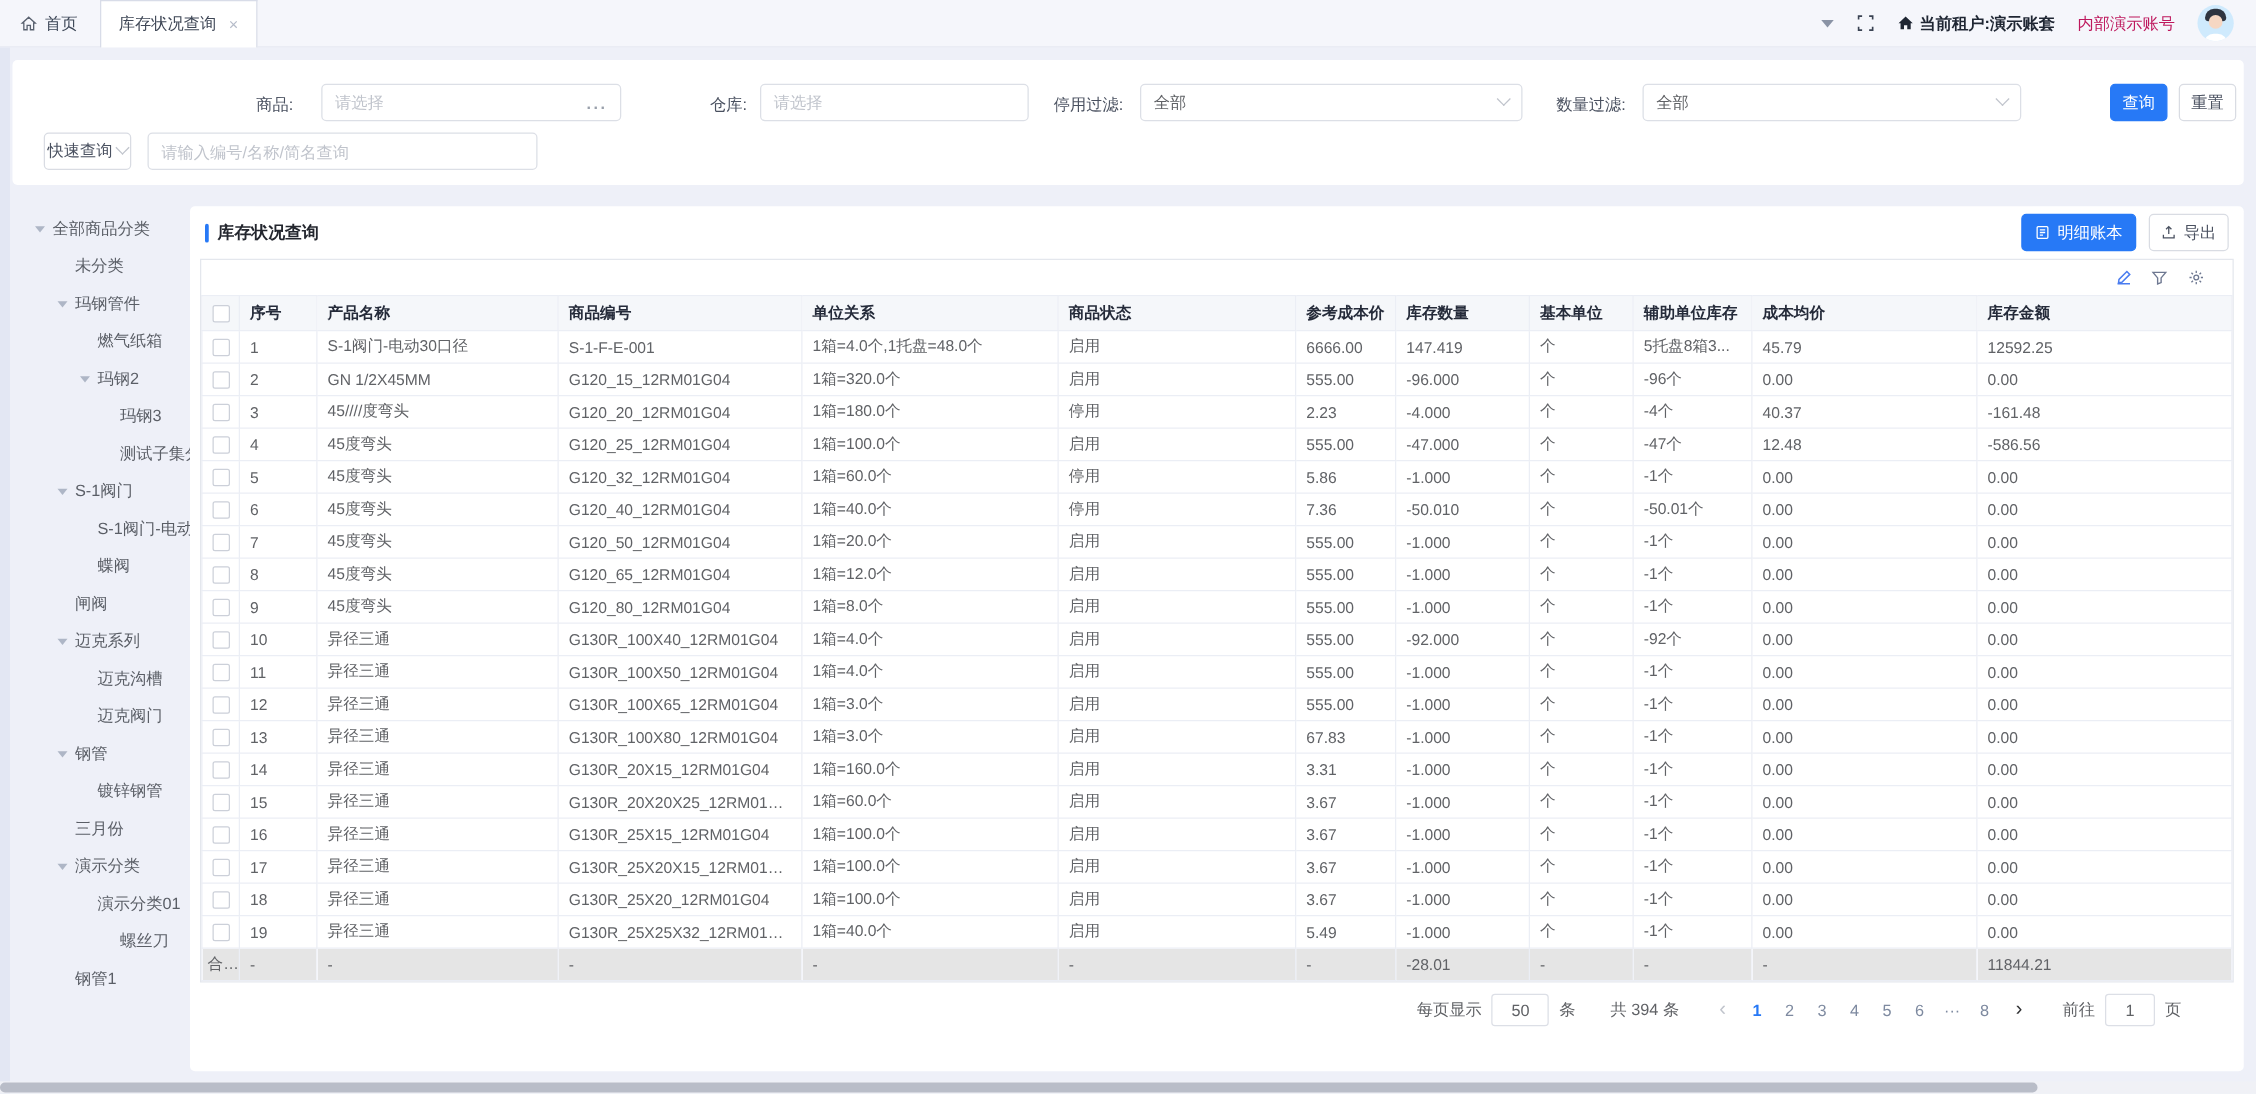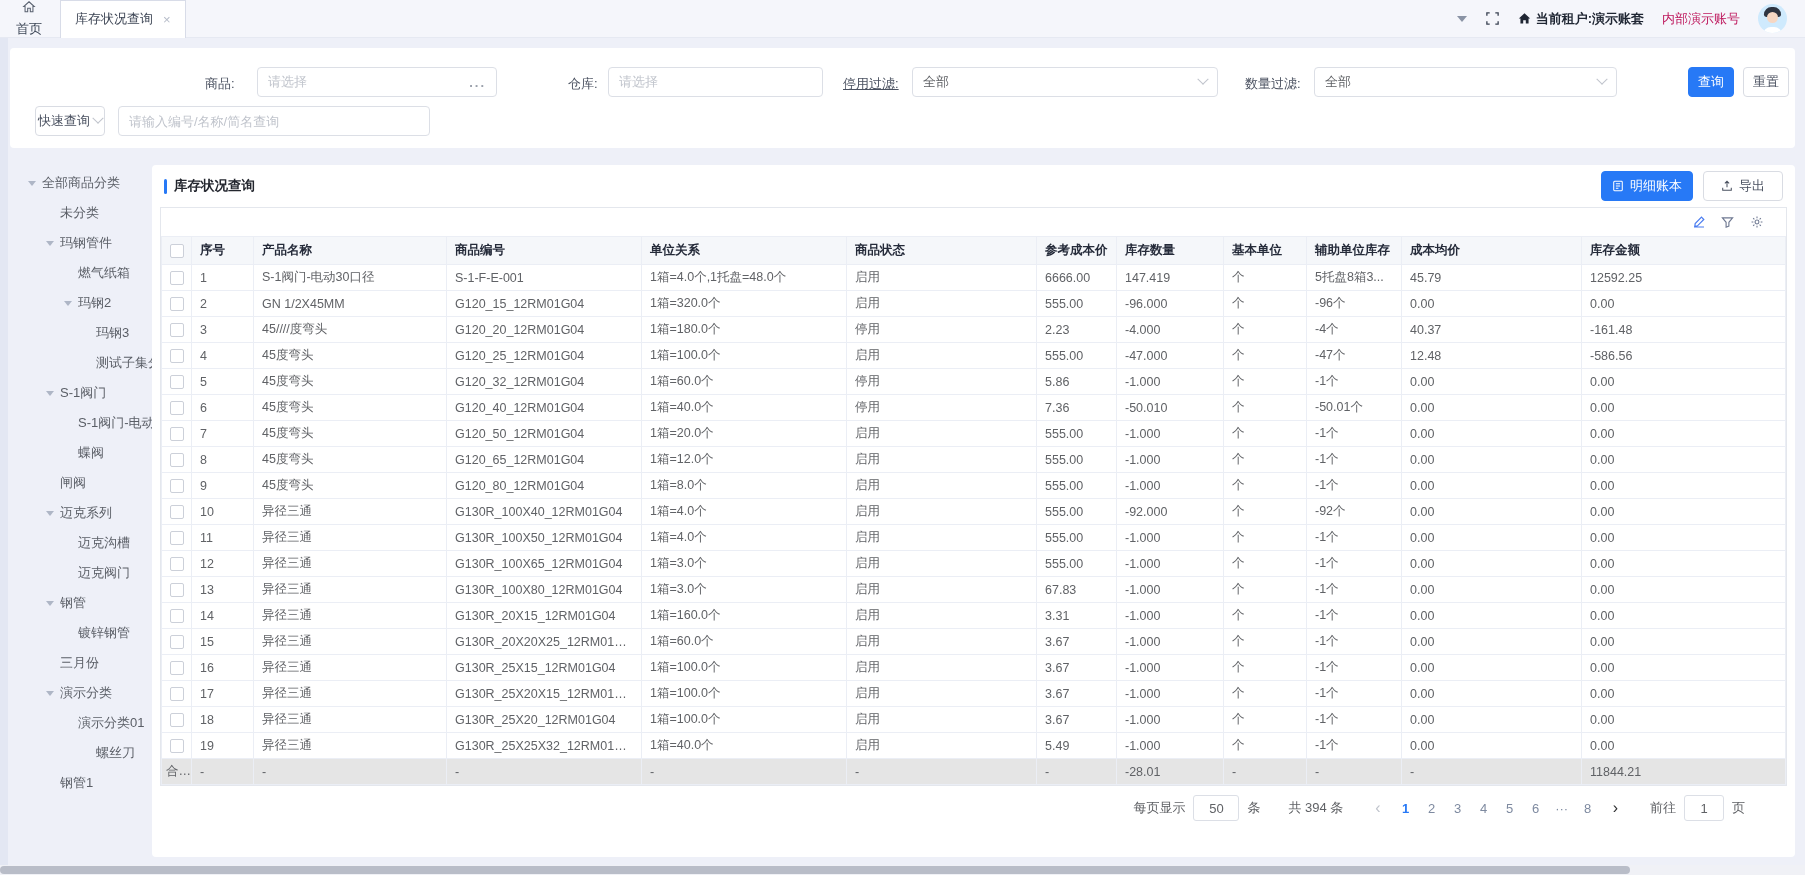--- a/index.html
+++ b/index.html
@@ -2,21 +2,21 @@
 <html><head>
 <meta charset="utf-8">
 <style>
   * { margin:0; padding:0; box-sizing:border-box; }
   html,body { width:1805px; height:875px; overflow:hidden; }
   body { font-family:"Liberation Sans","DejaVu Sans",sans-serif; background:#eef0f8; color:#606266; font-size:13px; }
   .app { position:relative; width:1805px; height:875px; }
 
   
   .topbar { position:absolute; top:0; left:0; right:0; height:38px; background:#f5f6fb; border-bottom:1px solid #e6e9f2; display:flex; align-items:center; }
-  .tb-home { display:flex; align-items:center; gap:6px; padding:0 18px 0 16px; color:#3d4757; cursor:pointer;flex-direction:column; }
+  .tb-home { display:flex; align-items:center; gap:6px; padding:0 18px 0 16px; color:#3d4757; cursor:pointer; }
   .tb-tab { height:38px; display:flex; align-items:center; gap:10px; padding:0 14px; background:#ffffff; border:1px solid #d8dce8; border-bottom:none; color:#3f4756; }
   .tb-tab .close { color:#b6bcc9; font-size:13px; }
   .tb-right { margin-left:auto; display:flex; align-items:center; gap:18px; padding-right:18px; }
   .caret-down { width:0; height:0; border-left:5px solid transparent; border-right:5px solid transparent; border-top:6px solid #8a93a5; }
   .tb-tenant { display:flex; align-items:center; gap:5px; color:#1f2633; font-weight:700; }
   .tb-account { color:#be185d; }
   .avatar { width:29px; height:29px; border-radius:50%; background:#cfeafd; position:relative; overflow:hidden; }
   .avatar .hair { position:absolute; top:3px; left:6px; width:17px; height:10px; background:#2e3440; border-radius:8px 8px 3px 3px; }
   .avatar .face { position:absolute; top:8px; left:9px; width:11px; height:11px; background:#f6d7c3; border-radius:50%; }
   .avatar .body { position:absolute; bottom:-4px; left:5px; width:19px; height:10px; background:#ffffff; border-radius:8px 8px 0 0; }
@@ -127,21 +127,21 @@
   <div class="filter-card">
     <span class="abs f-label" style="left:195px; top:27px;">商品:</span>
     <div class="inp abs" style="left:247px; top:19px; width:240px;">
       <span class="ph">请选择</span>
       <span class="dots">...</span>
     </div>
     <span class="abs f-label" style="left:558px; top:27px;">仓库:</span>
     <div class="inp abs" style="left:598px; top:19px; width:215px;">
       <span class="ph">请选择</span>
     </div>
-    <span class="abs f-label" style="left:833px; top:27px;text-decoration:underline;">停用过滤:</span>
+    <span class="abs f-label" style="left:833px; top:27px;">停用过滤:</span>
     <div class="inp abs" style="left:902px; top:19px; width:306px;">
       <span>全部</span>
       <span class="chev"></span>
     </div>
     <span class="abs f-label" style="left:1235px; top:27px;">数量过滤:</span>
     <div class="inp abs" style="left:1304px; top:19px; width:303px;">
       <span>全部</span>
       <span class="chev"></span>
     </div>
     <div class="btn btn-primary abs" style="left:1678px; top:19px; width:46px;">查询</div>
@@ -252,21 +252,21 @@
       <span class="actions">
         <span class="btn btn-primary" style="width:92px;">
           <span>
             <svg width="12" height="12" viewBox="0 0 14 14" fill="none" stroke="#ffffff" stroke-width="1.2">
                 <rect x="2" y="1.5" width="10" height="11" rx="1"></rect>
                 <path d="M4.5 4.5h5M4.5 7h5M4.5 9.5h3"></path>
               </svg>
           </span>
           <span>明细账本</span>
         </span>
-        <span class="btn btn-plain" style="width:80px;">
+        <span class="btn btn-plain" style="width:64px;">
           <span>
             <svg width="12" height="12" viewBox="0 0 14 14" fill="none" stroke="#4a5160" stroke-width="1.2">
                 <path d="M7 1.5v7M4.5 4 7 1.5 9.5 4M2 9v3h10V9"></path>
               </svg>
           </span>
           <span>导出</span>
         </span>
       </span>
     </div>
 

